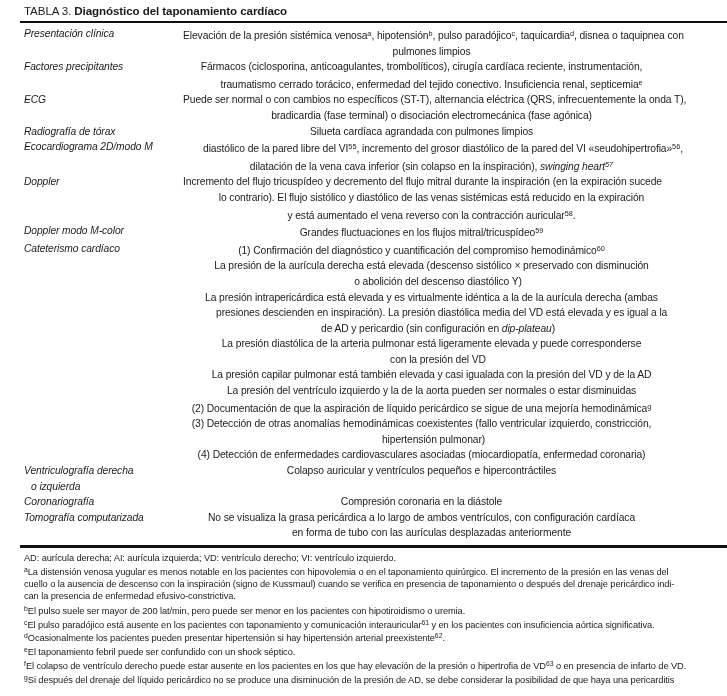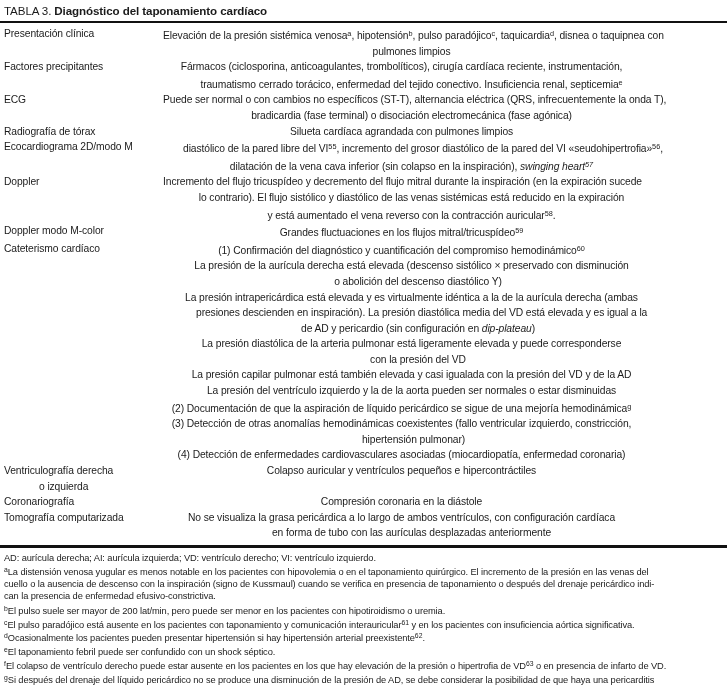--- a/index.html
+++ b/index.html
@@ -2,34 +2,34 @@
 <html><head>
 <meta charset="utf-8">
 <style>
   html,body{margin:0;padding:0;background:#ffffff;}
   body{
     width:727px;height:696px;overflow:hidden;
     color:#1b1b1b;
     font-family:"Liberation Sans","DejaVu Sans",sans-serif;
     -webkit-font-smoothing:antialiased;
   }
-  .page{width:640px;height:696px;}
+  .page{width:640px;height:696px;padding-left:20px;}
   .title{
     padding:4px 4px 4px 4px;
     font-size:11.6px;letter-spacing:-0.1px;white-space:nowrap;
   }
   .title .t2{font-weight:bold;margin-left:3px;}
   .rule{background:#111;width:727px;}
   .rule-top{height:2px;}
   .rule-bottom{height:2.5px;margin-top:4px;}
   .tbl{padding:3px 0 0 4px;}
   .row{display:flex;}
-  .label{width:159px;flex:0 0 159px;}
+  .label{width:159px;flex:0 0 159px;font-style:italic;}
   .label-line{font-size:10.3px;line-height:15.6px;letter-spacing:-0.1px;white-space:nowrap;}
-  .label-cont{padding-left:7px;margin-left:28px;}
+  .label-cont{padding-left:7px;}
   .content{flex:1 1 auto;min-width:0;}
   .tline{font-size:10.3px;line-height:15.6px;letter-spacing:-0.1px;white-space:nowrap;text-align:center;}
   .ind1{padding-left:20px;}
   .ind2{padding-left:33px;}
   .ind3{padding-left:24px;}
   .seg-sup{font-size:7.3px;vertical-align:3px;letter-spacing:0;}
   .seg-i{font-style:italic;}
   .footnotes{padding:4px 2px 0 4px;}
   .fline{font-size:9.3px;line-height:12.4px;letter-spacing:-0.1px;white-space:nowrap;}
   .fline .seg-sup{font-size:6.8px;vertical-align:2.5px;}

